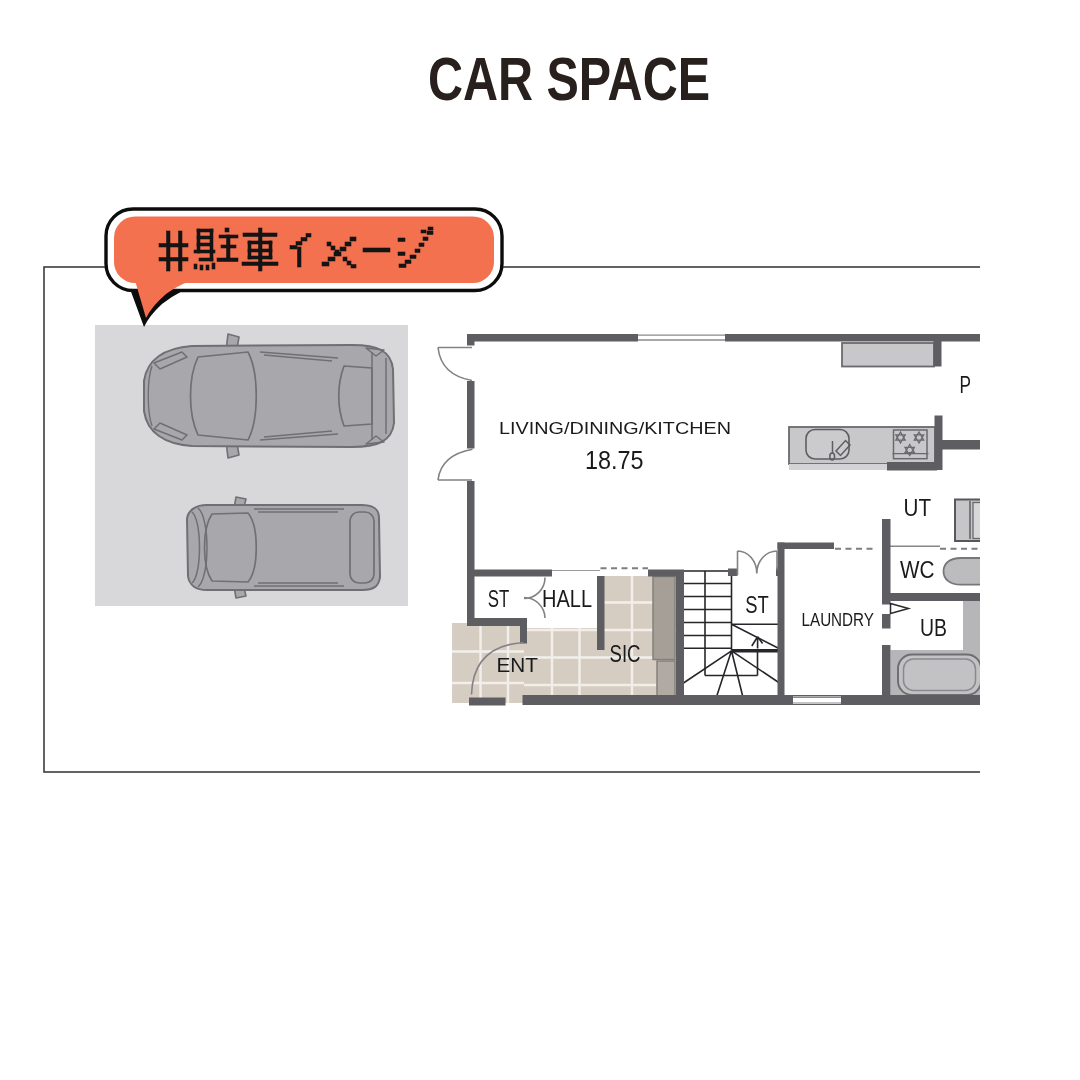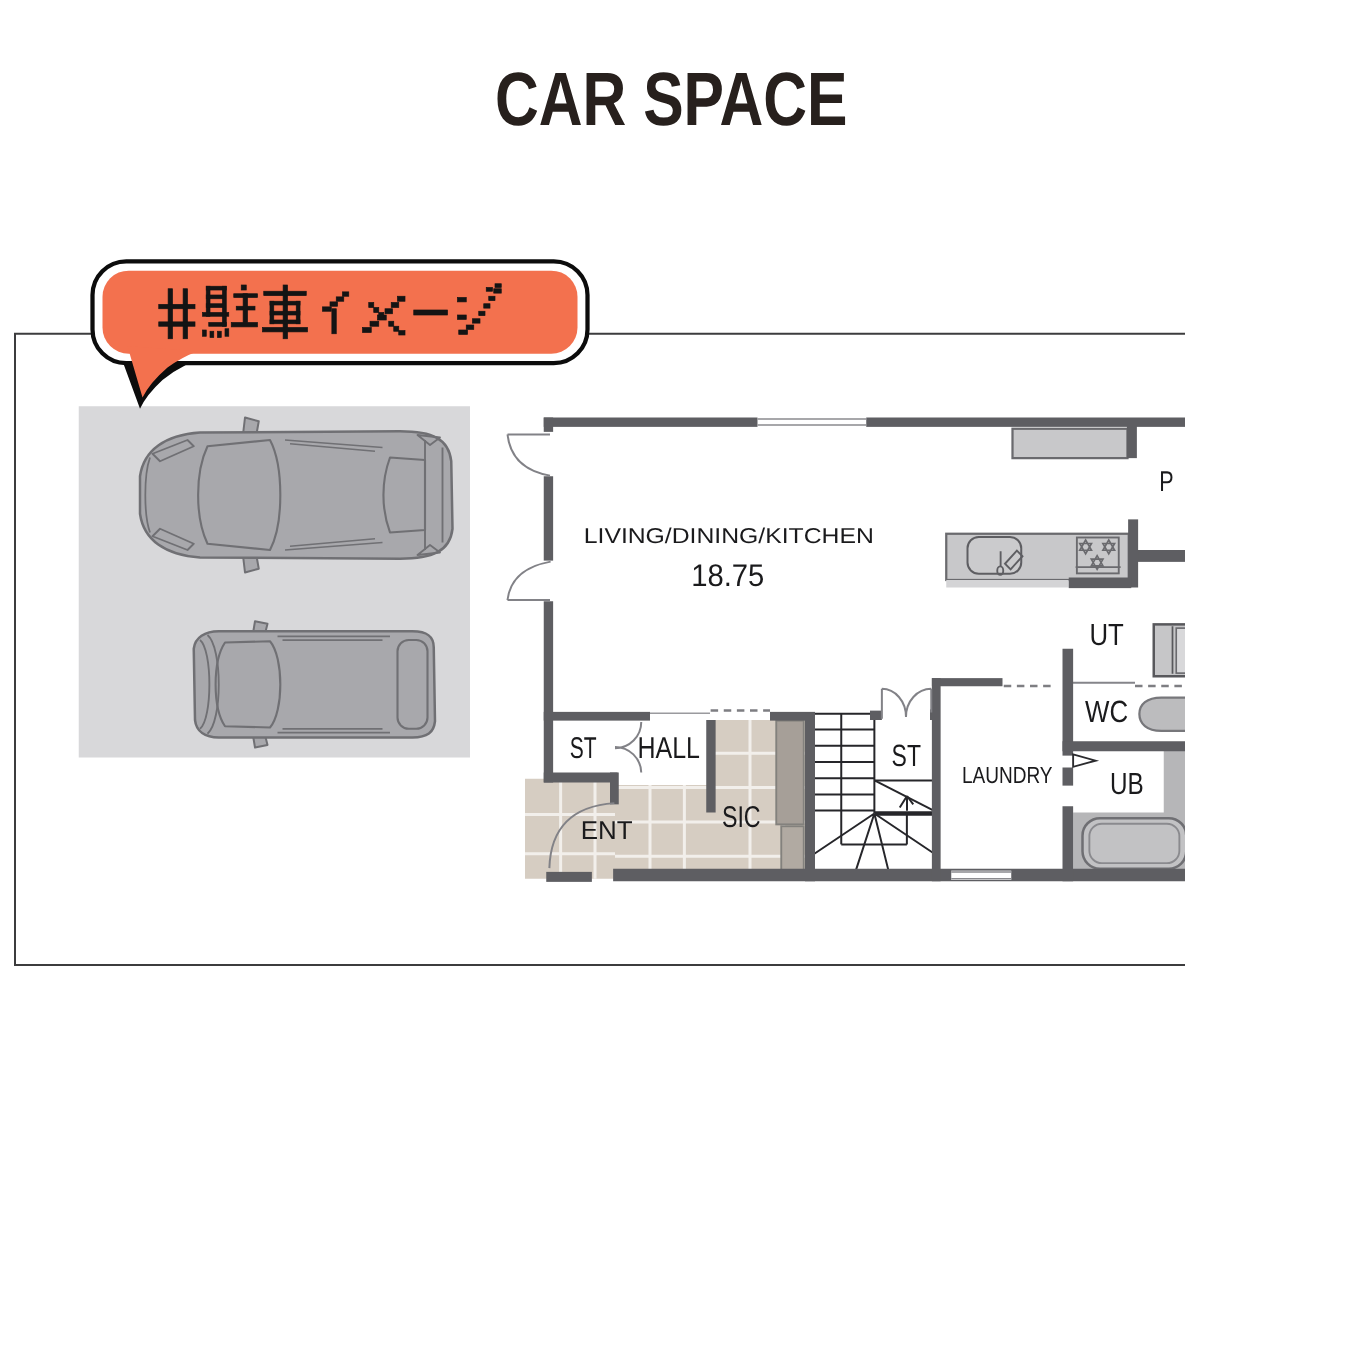--- a/index.html
+++ b/index.html
@@ -1,16 +1,16 @@
 <!DOCTYPE html>
 <html><head>
 <meta charset="utf-8">
 <style>
   html,body{margin:0;padding:0;background:#ffffff;-webkit-font-smoothing:antialiased;}
-  .page{position:relative;width:948px;height:1080px;background:#a21caf;overflow:hidden;}
+  .page{position:relative;width:948px;height:1080px;background:#a21caf;overflow:hidden;margin-left:32px;}
   text{font-family:"Liberation Sans", sans-serif;}
 </style>
 </head>
 <body>
 <div class="page">
 <svg width="1080" height="1080" viewBox="0 0 1080 1080">
 
   <rect x="0" y="0" width="1080" height="1080" fill="#ffffff"></rect>
 
   <text x="537" y="100" font-size="60.5" font-weight="bold" fill="#27201d" text-anchor="middle" textLength="282" lengthAdjust="spacingAndGlyphs">CAR SPACE</text>

